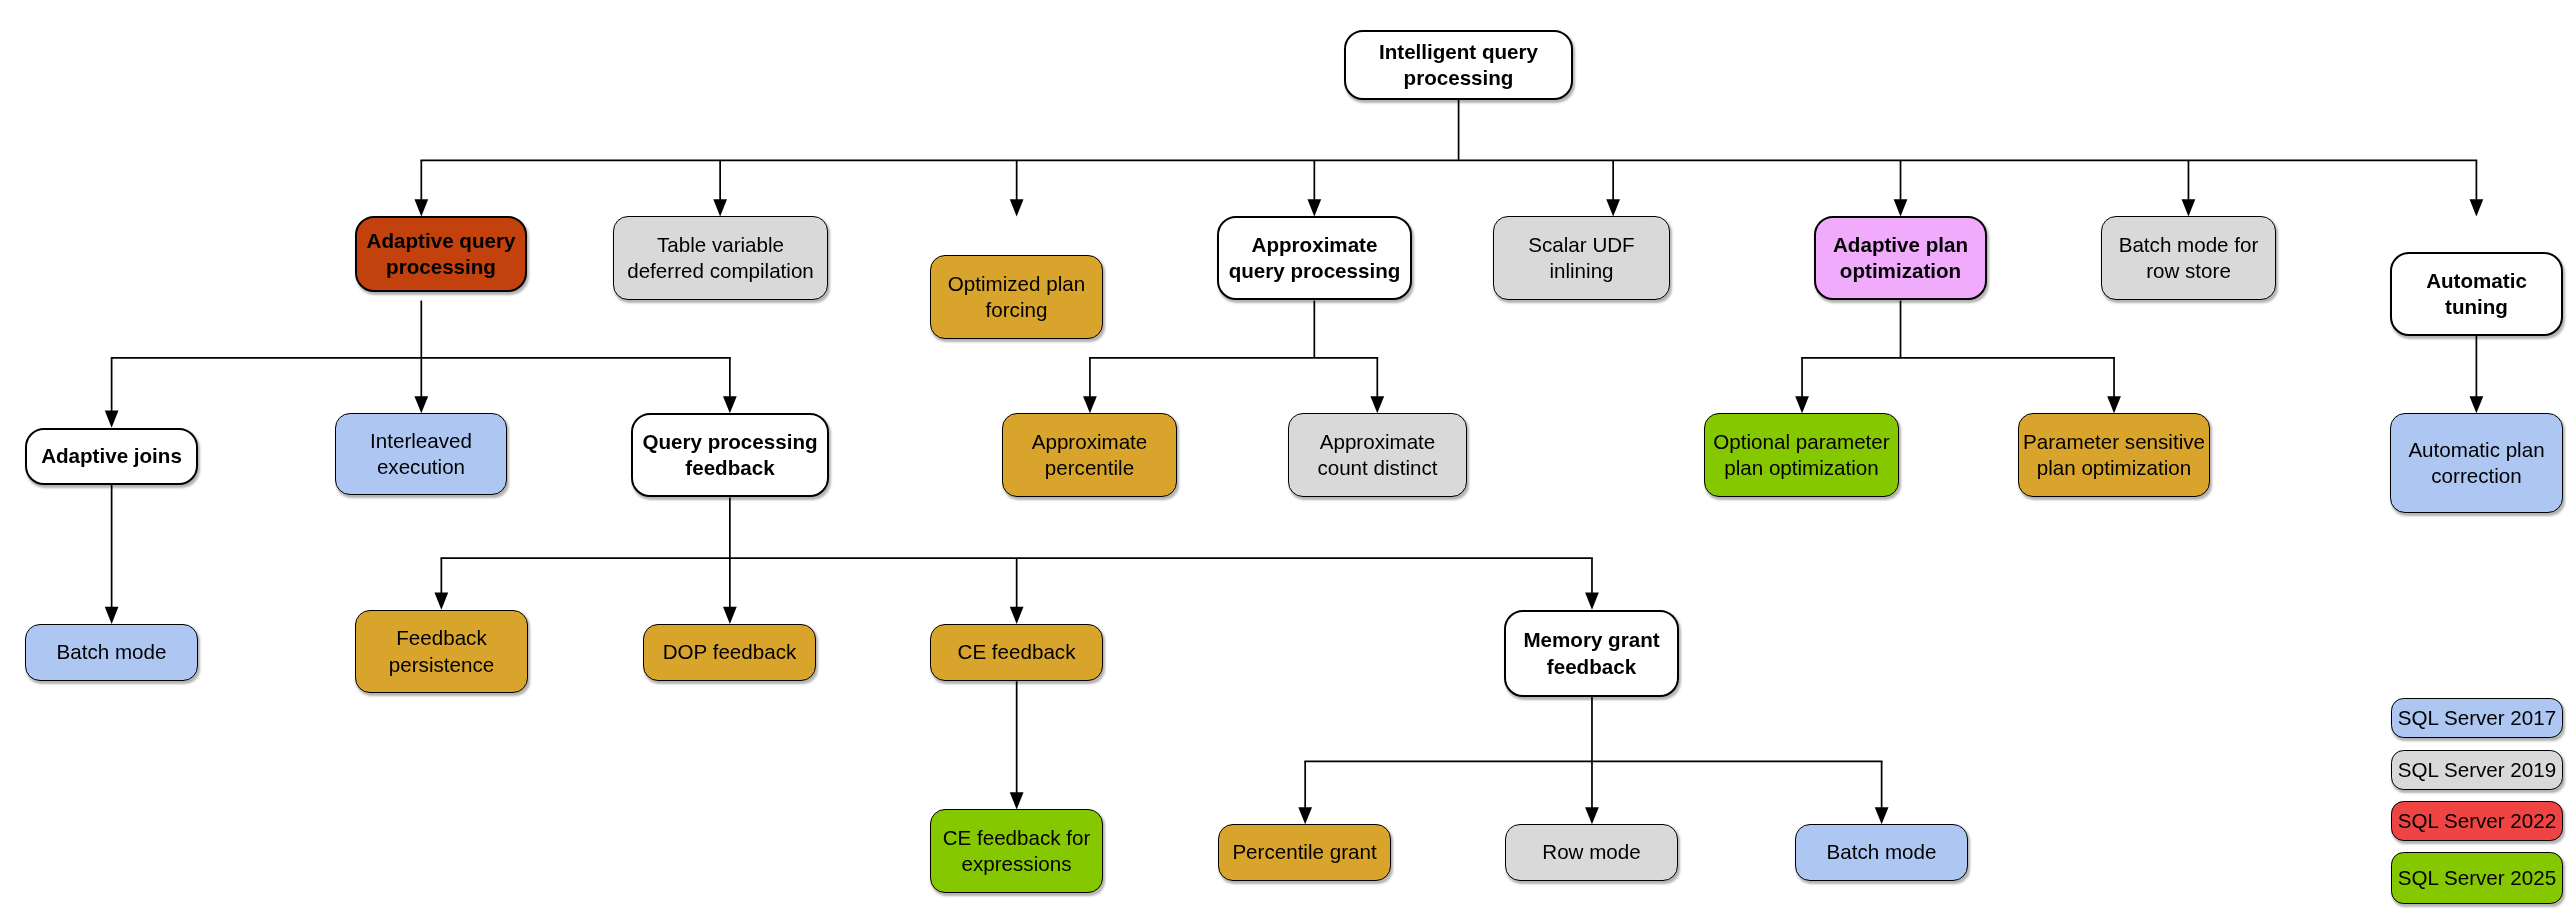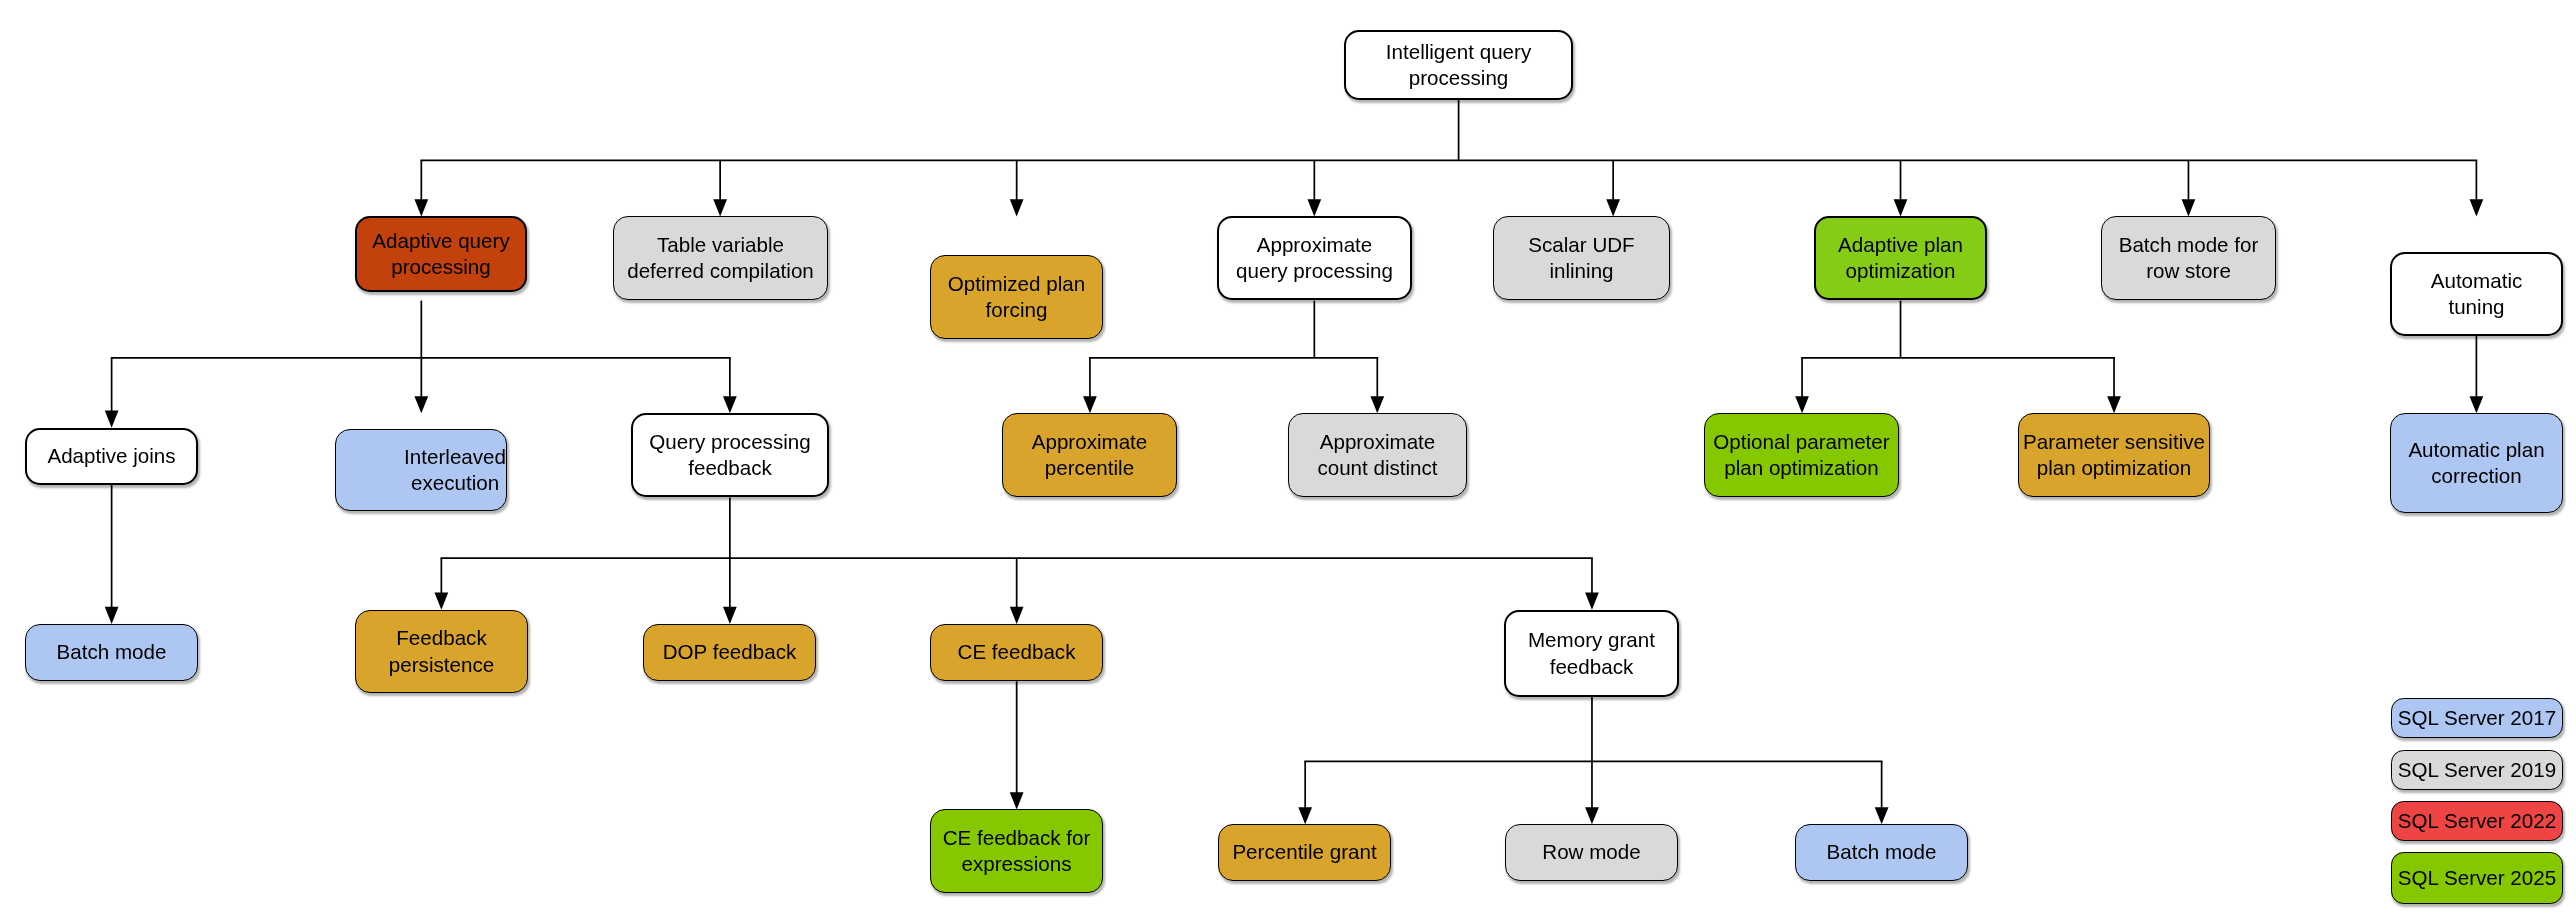--- a/index.html
+++ b/index.html
@@ -9,21 +9,21 @@
   }
   #wires{position:absolute;left:0;top:0;width:2576px;height:916px;}
   .node{
     position:absolute;display:flex;align-items:center;justify-content:center;
     text-align:center;white-space:pre-line;
     border:1.7px solid #000;border-radius:15px;
     font-size:20.6px;line-height:1.28;
     background:#fff;box-sizing:border-box;
     box-shadow:1.1px 2.3px 2.3px rgba(0,0,0,0.30);
   }
-  .node.parent{font-weight:normal;border-width:2.3px;}
+  .node.parent{font-weight:bold;border-width:2.3px;border-radius:19px;}
   .legend-item{
     position:absolute;display:flex;align-items:center;justify-content:center;
     text-align:center;border:1.7px solid #000;border-radius:12.6px;
     font-size:20.6px;background:#fff;box-sizing:border-box;
     box-shadow:1.1px 2.3px 2.3px rgba(0,0,0,0.30);
   }
 </style>
 </head>
 <body>
 
@@ -98,28 +98,28 @@
       <div class="node parent" style="left: 355px; top: 216px; width: 172px; height: 76px; background: #c2410c;"><span>Adaptive query
 processing</span></div>
       <div class="node" style="left: 613px; top: 216px; width: 215px; height: 84px; background: rgb(217, 217, 217);"><span>Table variable
 deferred compilation</span></div>
       <div class="node" style="left: 930px; top: 216px; width: 173px; height: 84px; background: rgb(217, 164, 44); margin-top: 39px;"><span>Optimized plan
 forcing</span></div>
       <div class="node parent" style="left: 1217px; top: 216px; width: 195px; height: 84px; background: rgb(255, 255, 255);"><span>Approximate
 query processing</span></div>
       <div class="node" style="left: 1493px; top: 216px; width: 177px; height: 84px; background: rgb(217, 217, 217);"><span>Scalar UDF
 inlining</span></div>
-      <div class="node parent" style="left: 1814px; top: 216px; width: 173px; height: 84px; background: #84cc16;"><span>Adaptive plan
+      <div class="node parent" style="left: 1814px; top: 216px; width: 173px; height: 84px; background: #f0abfc;"><span>Adaptive plan
 optimization</span></div>
       <div class="node" style="left: 2101px; top: 216px; width: 175px; height: 84px; background: rgb(217, 217, 217);"><span>Batch mode for
 row store</span></div>
       <div class="node parent" style="left: 2390px; top: 216px; width: 173px; height: 84px; background: rgb(255, 255, 255); margin-top: 36px;"><span>Automatic
 tuning</span></div>
       <div class="node parent" style="left: 25px; top: 428px; width: 173px; height: 57px; background: rgb(255, 255, 255);"><span>Adaptive joins</span></div>
-      <div class="node" style="left: 335px; top: 429px; width: 172px; height: 82px; background: rgb(174, 198, 242); justify-content: flex-end;"><span>Interleaved
+      <div class="node" style="left: 335px; top: 413px; width: 172px; height: 82px; background: rgb(174, 198, 242);"><span>Interleaved
 execution</span></div>
       <div class="node parent" style="left: 631px; top: 413px; width: 198px; height: 84px; background: rgb(255, 255, 255);"><span>Query processing
 feedback</span></div>
       <div class="node" style="left: 1002px; top: 413px; width: 175px; height: 84px; background: rgb(217, 164, 44);"><span>Approximate
 percentile</span></div>
       <div class="node" style="left: 1288px; top: 413px; width: 179px; height: 84px; background: rgb(217, 217, 217);"><span>Approximate
 count distinct</span></div>
       <div class="node" style="left: 1704px; top: 413px; width: 195px; height: 84px; background: rgb(134, 200, 0);"><span>Optional parameter
 plan optimization</span></div>
       <div class="node" style="left: 2018px; top: 413px; width: 192px; height: 84px; background: rgb(217, 164, 44);"><span>Parameter sensitive

